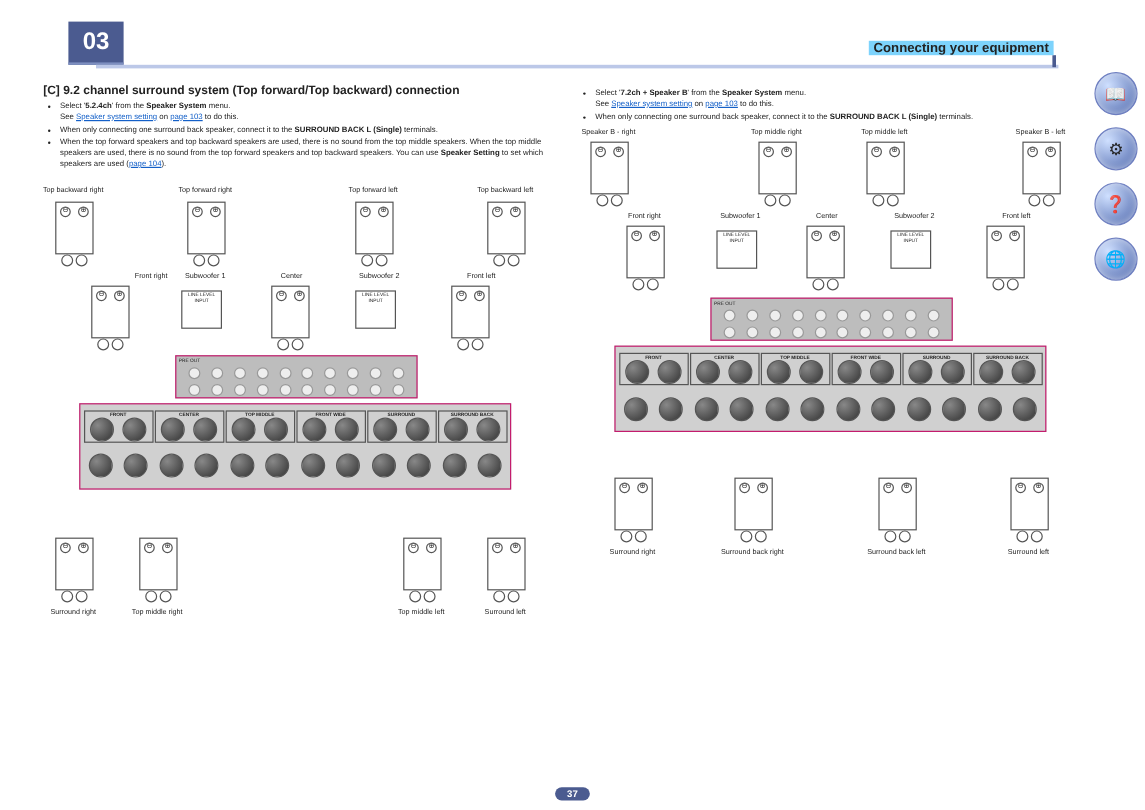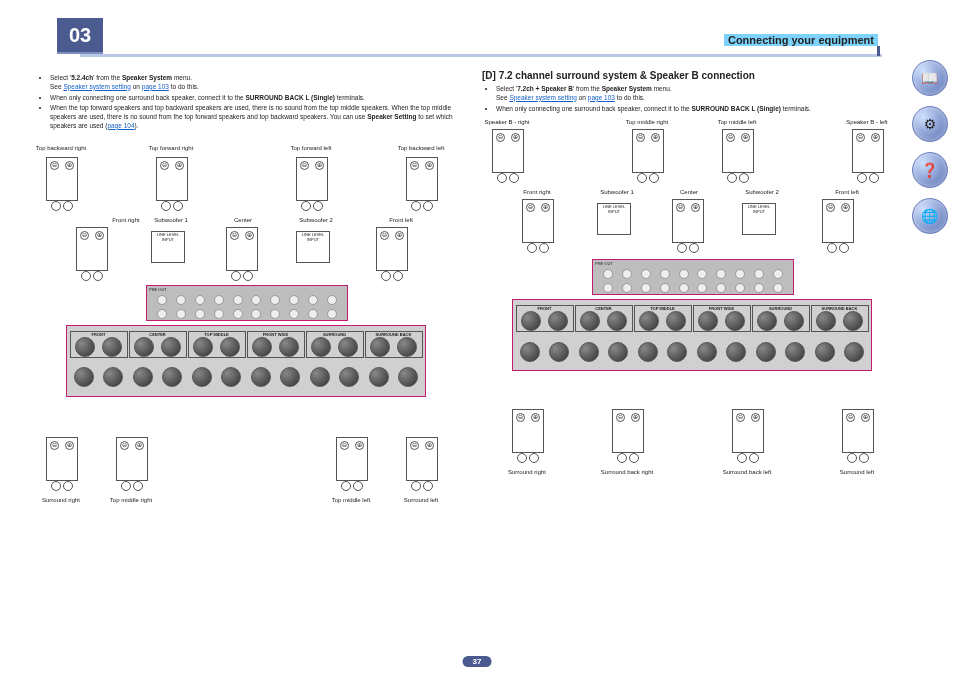--- a/index.html
+++ b/index.html
@@ -215,20 +215,21 @@
 <div class="header-title">Connecting your equipment</div>
 
 <div class="sidebar">
   <div class="side-btn">📖</div>
   <div class="side-btn">⚙</div>
   <div class="side-btn">❓</div>
   <div class="side-btn">🌐</div>
 </div>
 
 <div class="col col-left">
+  <div class="sec-title">[C] 9.2 channel surround system (Top forward/Top backward) connection</div>
   <ul class="bullets">
     <li>
       <span>Select '</span><span class="bold">5.2.4ch</span><span>' from the </span><span class="bold">Speaker System</span><span> menu.</span><br>
       <span>See </span><a class="link">Speaker system setting</a><span> on </span><a class="link">page 103</a><span> to do this.</span>
     </li>
     <li><span>When only connecting one surround back speaker, connect it to the </span><span class="bold">SURROUND BACK L (Single)</span><span> terminals.</span></li>
     <li><span>When the top forward speakers and top backward speakers are used, there is no sound from the top middle speakers. When the top middle speakers are used, there is no sound from the top forward speakers and top backward speakers. You can use </span><span class="bold">Speaker Setting</span><span> to set which speakers are used (</span><a class="link">page 104</a><span>).</span></li>
   </ul>
 
   <div class="diagram">
@@ -402,21 +403,20 @@
         <div class="term">
           <span>⊖</span>
           <span>⊕</span>
         </div>
       </div>
     <div class="lbl" style="left:350px; top:360px">Surround left</div>
   </div>
 </div>
 
 <div class="col col-right">
-  <div class="sec-title">[D] 7.2 channel surround system &amp; Speaker B connection</div>
   <ul class="bullets">
     <li>
       <span>Select '</span><span class="bold">7.2ch + Speaker B</span><span>' from the </span><span class="bold">Speaker System</span><span> menu.</span><br>
       <span>See </span><a class="link">Speaker system setting</a><span> on </span><a class="link">page 103</a><span> to do this.</span>
     </li>
     <li><span>When only connecting one surround back speaker, connect it to the </span><span class="bold">SURROUND BACK L (Single)</span><span> terminals.</span></li>
   </ul>
 
   <div class="diagram">
     <div class="spk" style="left:10px; top:10px">

